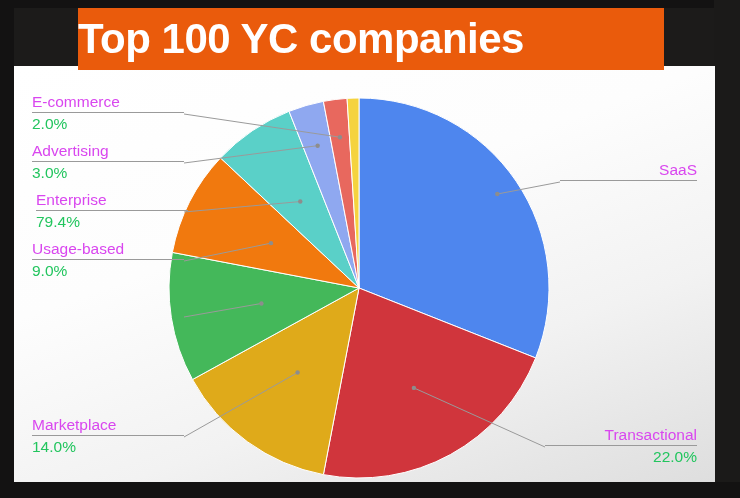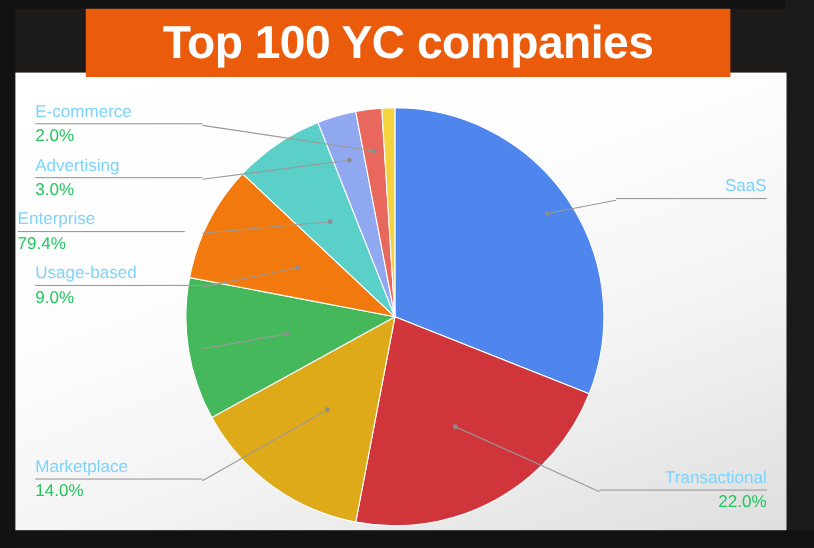--- a/index.html
+++ b/index.html
@@ -46,40 +46,39 @@
   
   #title-banner {
     position: absolute;
     left: 78px;
     top: 8px;
     width: 586px;
     height: 62px;
     background: #ea5b0c;
     display: flex;
     align-items: center;
-    justify-content: center;
     z-index: 6;
   }
   #title-text {
     color: #ffffff;
     font-size: 42px;
     font-weight: bold;
     letter-spacing: -0.5px;
     line-height: 1;
     white-space: nowrap;
   }
 
   
   .label-group {
     position: absolute;
     z-index: 4;
   }
   .label-group .lbl-name {
     font-size: 15.5px;
-    color: #7dd3fc;
+    color: #d946ef;
     white-space: nowrap;
     line-height: 19px;
   }
   .label-group .lbl-rule {
     height: 1px;
     background: #9a9a9a;
     margin-top: 1px;
     margin-bottom: 1px;
   }
   .label-group .lbl-pct {
@@ -144,21 +143,21 @@
     <div class="lbl-rule"></div>
     <div class="lbl-pct">2.0%</div>
   </div>
 
   <div class="label-group label-left" style="left:32px; top:141px; width:152px;">
     <div class="lbl-name">Advertising</div>
     <div class="lbl-rule"></div>
     <div class="lbl-pct">3.0%</div>
   </div>
 
-  <div class="label-group label-left" style="left:16px; top:190px; width:152px;">
+  <div class="label-group label-left" style="left:36px; top:190px; width:152px;">
     <div class="lbl-name">Enterprise</div>
     <div class="lbl-rule"></div>
     <div class="lbl-pct">79.4%</div>
   </div>
 
   <div class="label-group label-left" style="left:32px; top:239px; width:152px;">
     <div class="lbl-name">Usage-based</div>
     <div class="lbl-rule"></div>
     <div class="lbl-pct">9.0%</div>
   </div>

